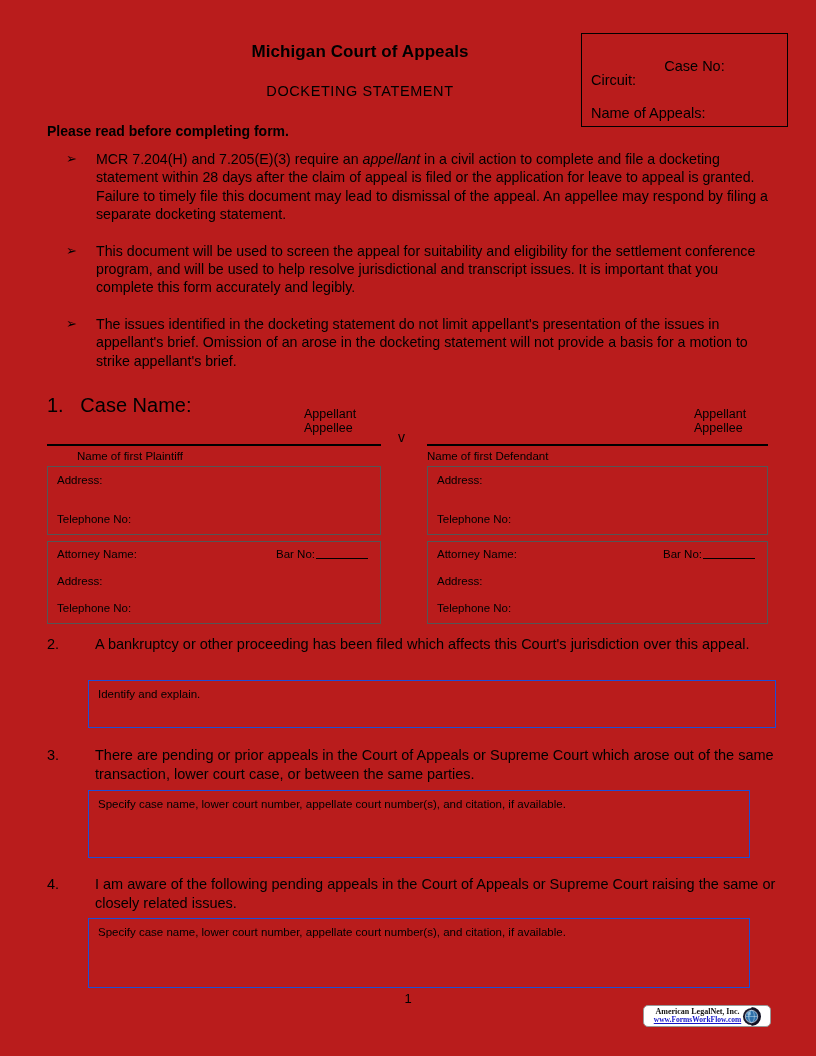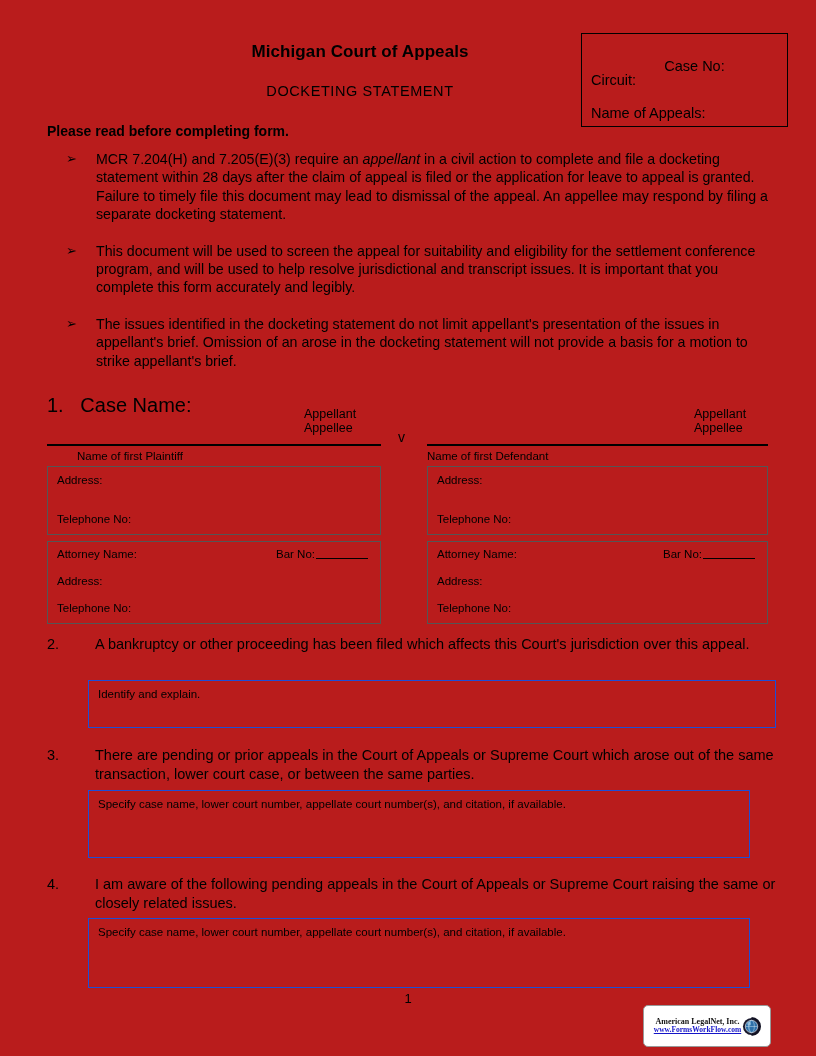--- a/index.html
+++ b/index.html
@@ -220,21 +220,21 @@
     top: 991px;
     width: 816px;
     text-align: center;
     font-size: 13px;
   }
   .legalnet-stamp {
     position: absolute;
     left: 643px;
     top: 1005px;
     width: 128px;
-    height: 42px;
+    height: 22px;
     border: 1px solid #999999;
     border-radius: 5px;
     background: #ffffff;
     box-sizing: border-box;
     display: flex;
     align-items: center;
     padding: 0 9px;
   }
   .legalnet-text {
     flex: 1;

